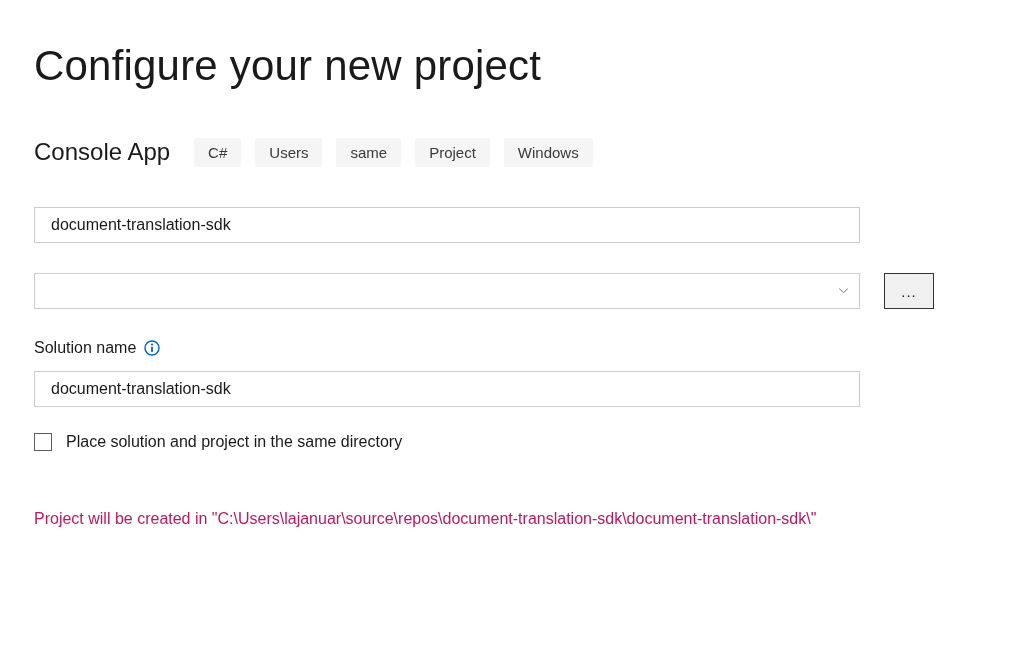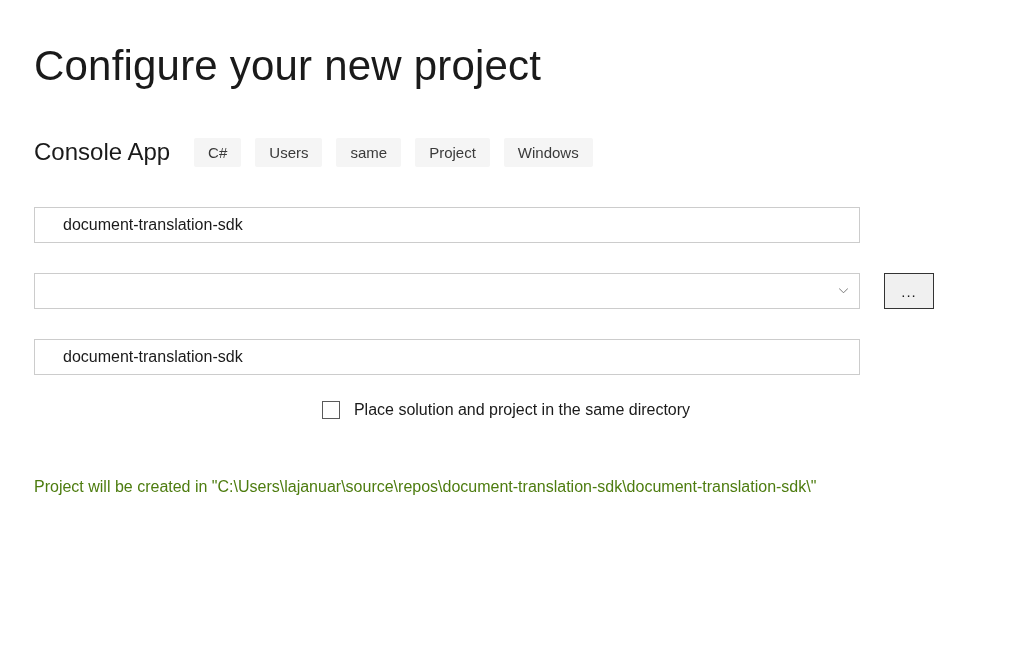--- a/index.html
+++ b/index.html
@@ -44,21 +44,21 @@
       color: #1a1a1a;
       margin-bottom: 14px;
       display: flex;
       align-items: center;
       gap: 8px;
     }
     .text-input {
       width: 826px;
       height: 36px;
       border: 1px solid #cccccc;
-      padding: 6px 28px;
+      padding: 6px 16px;
       font-size: 16px;
       font-family: inherit;
       color: #1a1a1a;
       outline: none;
       background: #fff;
     }
     .location-row {
       display: flex;
       align-items: center;
       gap: 24px;
@@ -116,39 +116,38 @@
     }
     .info-icon svg {
       width: 16px;
       height: 16px;
     }
     .checkbox-row {
       display: flex;
       align-items: center;
       gap: 14px;
       margin-top: 26px;
-      justify-content: center;
     }
     .checkbox {
       width: 18px;
       height: 18px;
       border: 1.5px solid #5a5a5a;
       background: #fff;
       cursor: pointer;
     }
     .checkbox-label {
       font-size: 16px;
       color: #1a1a1a;
     }
     .section {
       margin-bottom: 30px;
     }
     .path-text {
       font-size: 16px;
-      color: #4d7c0f;
+      color: #be185d;
       margin-top: 56px;
       max-width: 870px;
       line-height: 1.55;
     }
   </style>
 </head>
 <body>
 
 <h1 class="heading">Configure your new project</h1>
 
@@ -173,20 +172,30 @@
         <svg viewBox="0 0 10 6">
             <path d="M0 0 L5 5 L10 0" fill="none" stroke="#6a6a6a" stroke-width="1"></path>
           </svg>
       </span>
     </div>
     <button class="browse-btn">...</button>
   </div>
 </div>
 
 <div class="section" style="margin-bottom:0;">
+  <div class="field-label">
+    <span>Solution name</span>
+    <span class="info-icon">
+      <svg viewBox="0 0 16 16">
+        <circle cx="8" cy="8" r="7" fill="none" stroke="#0067B8" stroke-width="1.4"></circle>
+        <circle cx="8" cy="4.6" r="1.1" fill="#0067B8"></circle>
+        <rect x="7.1" y="6.8" width="1.8" height="5" fill="#0067B8"></rect>
+      </svg>
+    </span>
+  </div>
   <input type="text" class="text-input" value="document-translation-sdk" style="">
 </div>
 
 <div class="checkbox-row">
   <div class="checkbox"></div>
   <span class="checkbox-label">Place solution and project in the same directory</span>
 </div>
 
 <div class="path-text">Project will be created in "C:\Users\lajanuar\source\repos\document-translation-sdk\document-translation-sdk\"</div>
 

